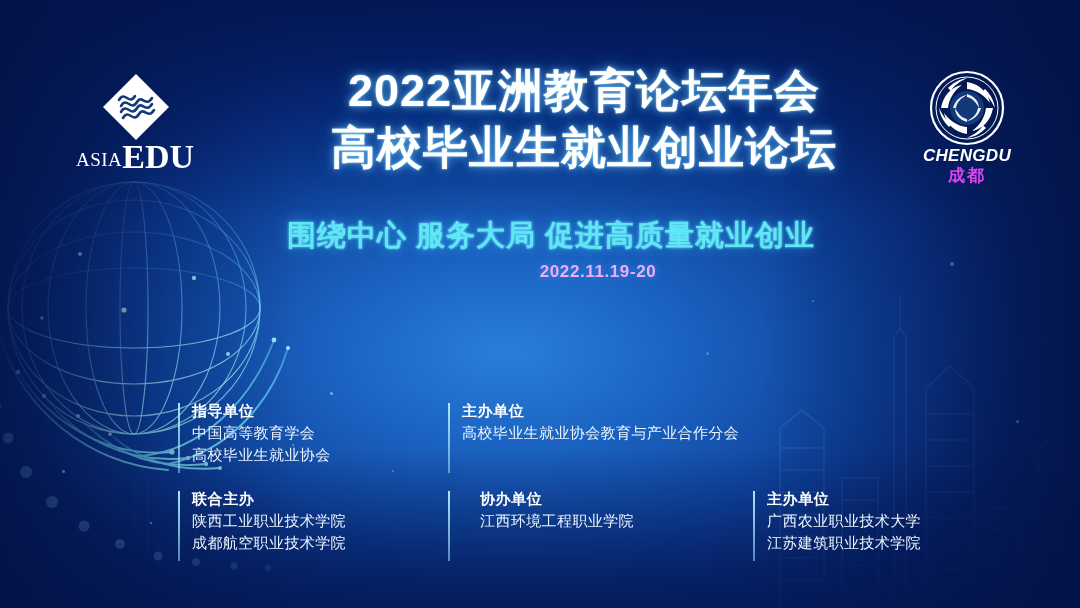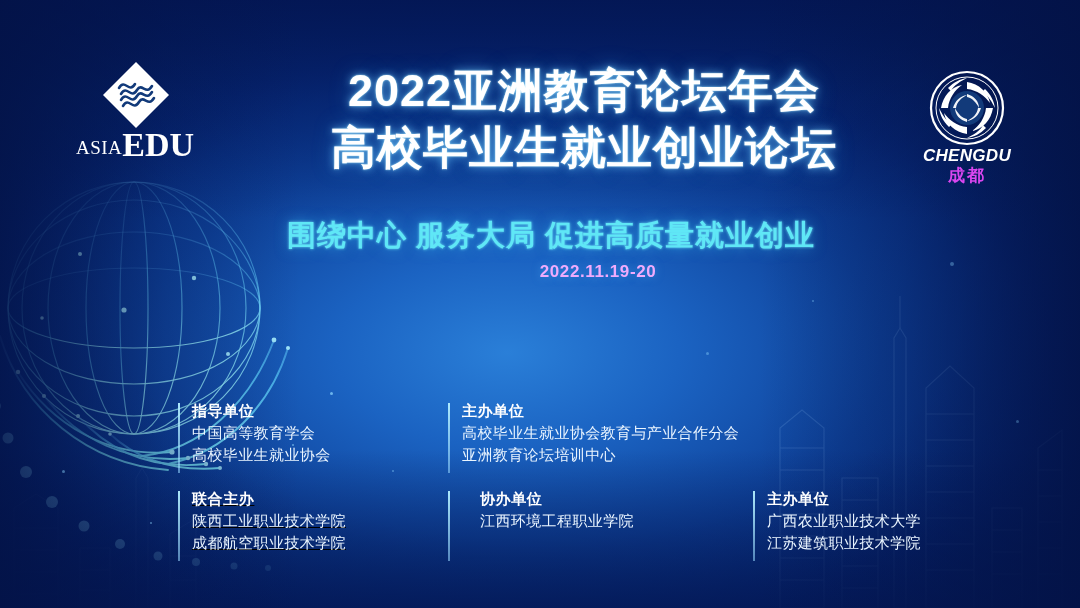--- a/index.html
+++ b/index.html
@@ -76,21 +76,21 @@
   .particle {
     position: absolute;
     border-radius: 50%;
     background: #8fd8ff;
     pointer-events: none;
   }
 
   
   .logo-asia {
     position: absolute;
-    left: 74px; top: 60px;
+    left: 74px; top: 72px;
     width: 122px; height: 110px;
   }
   .logo-asia .diamond-wrap { position: absolute; left: 27px; top: 0; width: 70px; height: 70px; }
   .logo-asia .asia-text {
     position: absolute; left: 0; top: 66px; width: 122px;
     text-align: center; color: #ffffff; white-space: nowrap;
   }
   .logo-asia .asia-text .s-asia {
     font-family: "Liberation Serif", "DejaVu Serif", serif;
     font-size: 19px; letter-spacing: 0.5px; vertical-align: 2px;
@@ -183,21 +183,21 @@
   .org-item {
     color: #eaf5ff;
     font-size: 15px;
     line-height: 22px;
     letter-spacing: 0.4px;
     white-space: nowrap;
   }
 
   .b-zhidao   { left: 170px; top: 2px;   height: 70px; }
   .b-zhuban   { left: 440px; top: 2px;   height: 70px; }
-  .b-lianhe   { left: 170px; top: 90px;  height: 70px; text-decoration: underline; }
+  .b-lianhe   { left: 170px; top: 90px;  height: 70px; }
   .b-xieban   { left: 440px; top: 90px;  height: 70px; padding-left: 32px; }
   .b-zhichi   { left: 745px; top: 90px;  height: 70px; }
 </style>
 </head>
 <body>
 
 <div id="stage">
 
   <div class="bg-base"></div>
 
@@ -369,21 +369,20 @@
       <div class="rule"></div>
       <div class="org-title">指导单位</div>
       <div class="org-item">中国高等教育学会</div>
       <div class="org-item">高校毕业生就业协会</div>
     </div>
 
     <div class="org-block b-zhuban">
       <div class="rule"></div>
       <div class="org-title">主办单位</div>
       <div class="org-item">高校毕业生就业协会教育与产业合作分会</div>
-      <div class="org-item">亚洲教育论坛培训中心</div>
     </div>
 
     <div class="org-block b-lianhe">
       <div class="rule"></div>
       <div class="org-title">联合主办</div>
       <div class="org-item">陕西工业职业技术学院</div>
       <div class="org-item">成都航空职业技术学院</div>
     </div>
 
     <div class="org-block b-xieban">

